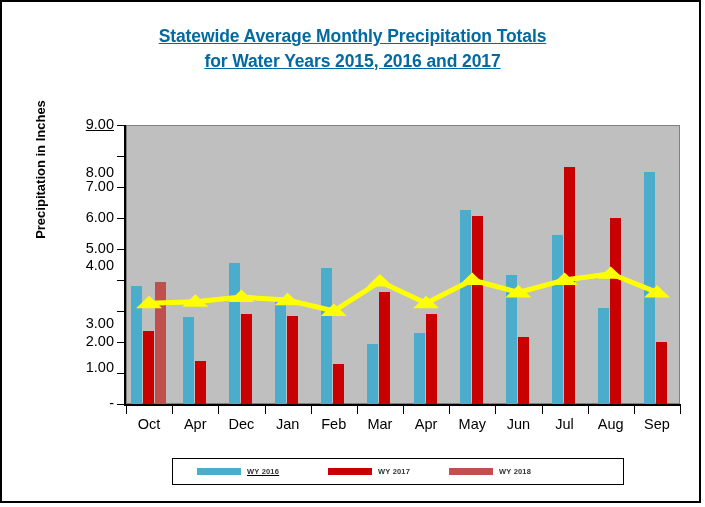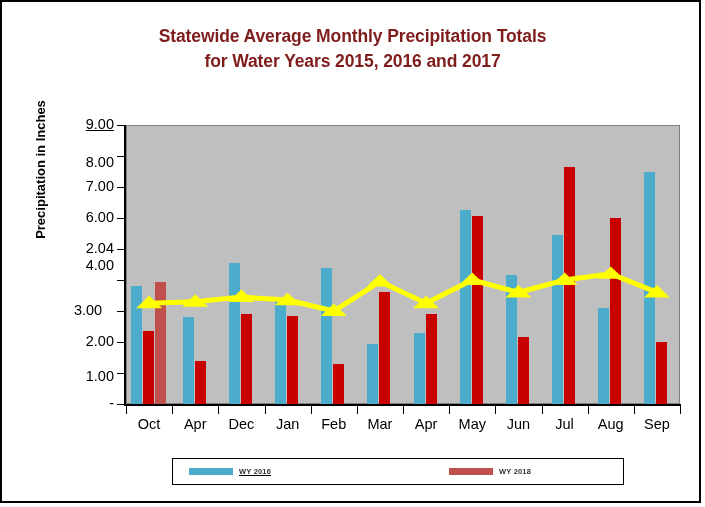--- a/index.html
+++ b/index.html
@@ -21,22 +21,23 @@
 
   
   #title{
     position:absolute;
     left:0; top:22px;
     width:701px;
     text-align:center;
     font-size:17.5px;
     font-weight:bold;
     line-height:1.42;
-    color:#7f1d1d;
+    color:#0369a1;
     letter-spacing:-0.1px;
+    text-decoration:underline;
   }
   #title .l2{display:block;}
 
   
   #ytitle{
     position:absolute;
     left:-62px; top:160px;
     width:200px;
     text-align:center;
     font-size:13px;
@@ -183,28 +184,28 @@
 
   <div id="title">
     <span class="l1">Statewide Average Monthly Precipitation Totals</span>
     <span class="l2">for Water Years 2015, 2016 and 2017</span>
   </div>
 
   <div id="ytitle">Precipitation in Inches</div>
 
   <div id="ylabels">
       <div class="ylabel" style="top: 115px; text-decoration: underline;">9.00</div>
-      <div class="ylabel" style="top: 153px;">8.00</div>
+      <div class="ylabel" style="top: 163px;">8.00</div>
       <div class="ylabel" style="top: 177px;">7.00</div>
       <div class="ylabel" style="top: 208px;">6.00</div>
-      <div class="ylabel" style="top: 239px;">2.04</div>
+      <div class="ylabel" style="top: 239px;">5.00</div>
       <div class="ylabel" style="top: 256px;">4.00</div>
-      <div class="ylabel" style="top: 301px; text-align: center;">3.00</div>
+      <div class="ylabel" style="top: 314px;">3.00</div>
       <div class="ylabel" style="top: 332px;">2.00</div>
-      <div class="ylabel" style="top: 367px;">1.00</div>
+      <div class="ylabel" style="top: 358px;">1.00</div>
       <div class="ylabel" style="top: 394px;">-</div>
     </div>
 
   <div id="plot"></div>
   <div id="axisline"></div>
   <div id="baseline"></div>
 
   <div id="barlayer">
       <div class="bar s2016" title="WY 2016 Oct: 3.80" style="left: 4.58333px; width: 11px; height: 117.8px;"></div>
       <div class="bar s2017" title="WY 2017 Oct: 2.35" style="left: 16.5833px; width: 11px; height: 72.85px;"></div>
@@ -271,23 +272,27 @@
       <div class="xlabel" style="left: 377.917px;">Mar</div>
       <div class="xlabel" style="left: 424.083px;">Apr</div>
       <div class="xlabel" style="left: 470.25px;">May</div>
       <div class="xlabel" style="left: 516.417px;">Jun</div>
       <div class="xlabel" style="left: 562.583px;">Jul</div>
       <div class="xlabel" style="left: 608.75px;">Aug</div>
       <div class="xlabel" style="left: 654.917px;">Sep</div>
     </div>
 
   <div id="legend">
-      <div class="leg-item" style="left: 16px; text-decoration: underline;">
+      <div class="leg-item" style="left: 24px; text-decoration: underline;">
         <div class="leg-swatch" style="background: rgb(75, 172, 203);"></div>
         <span class="leg-label">WY 2016</span>
+      </div>
+      <div class="leg-item" style="left: 155px;">
+        <div class="leg-swatch" style="background: rgb(200, 0, 0);"></div>
+        <span class="leg-label">WY 2017</span>
       </div>
       <div class="leg-item" style="left: 276px;">
         <div class="leg-swatch" style="background: rgb(192, 80, 77);"></div>
         <span class="leg-label">WY 2018</span>
       </div>
     </div>
 
 <div class="ytick" style="top: 123px;"></div>
     <div class="ytick" style="top: 154px;"></div>
     <div class="ytick" style="top: 185px;"></div>

